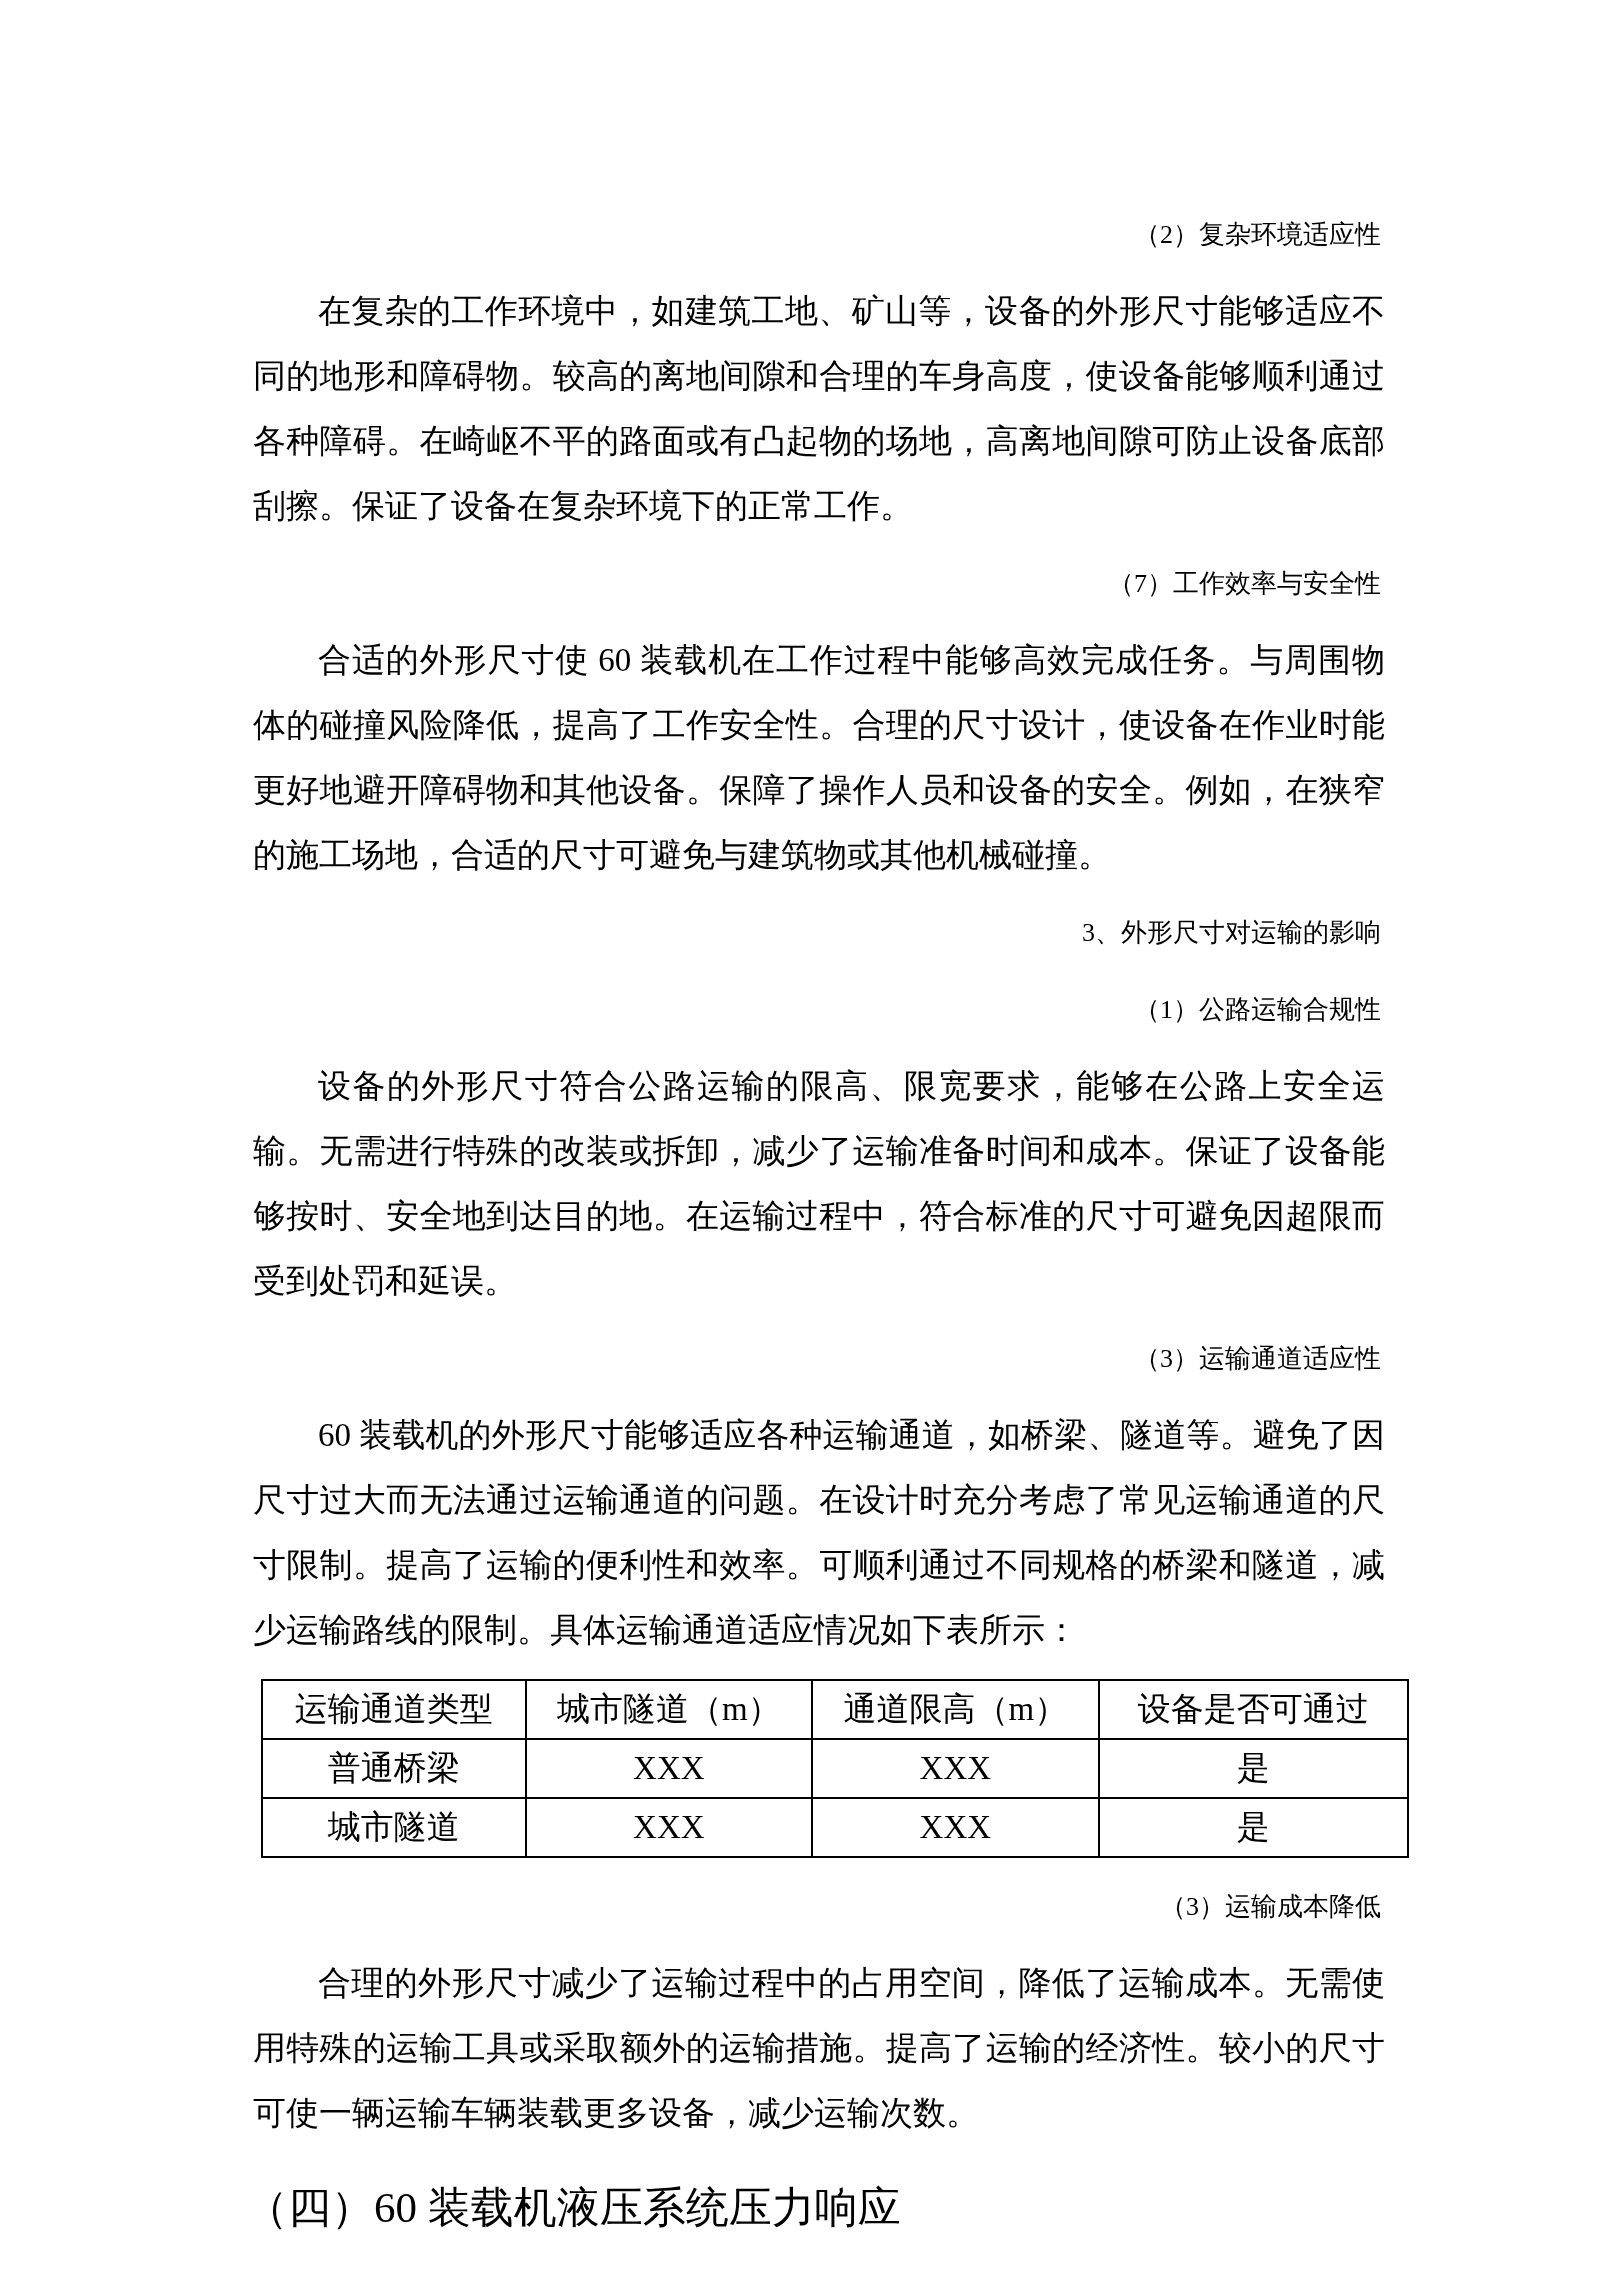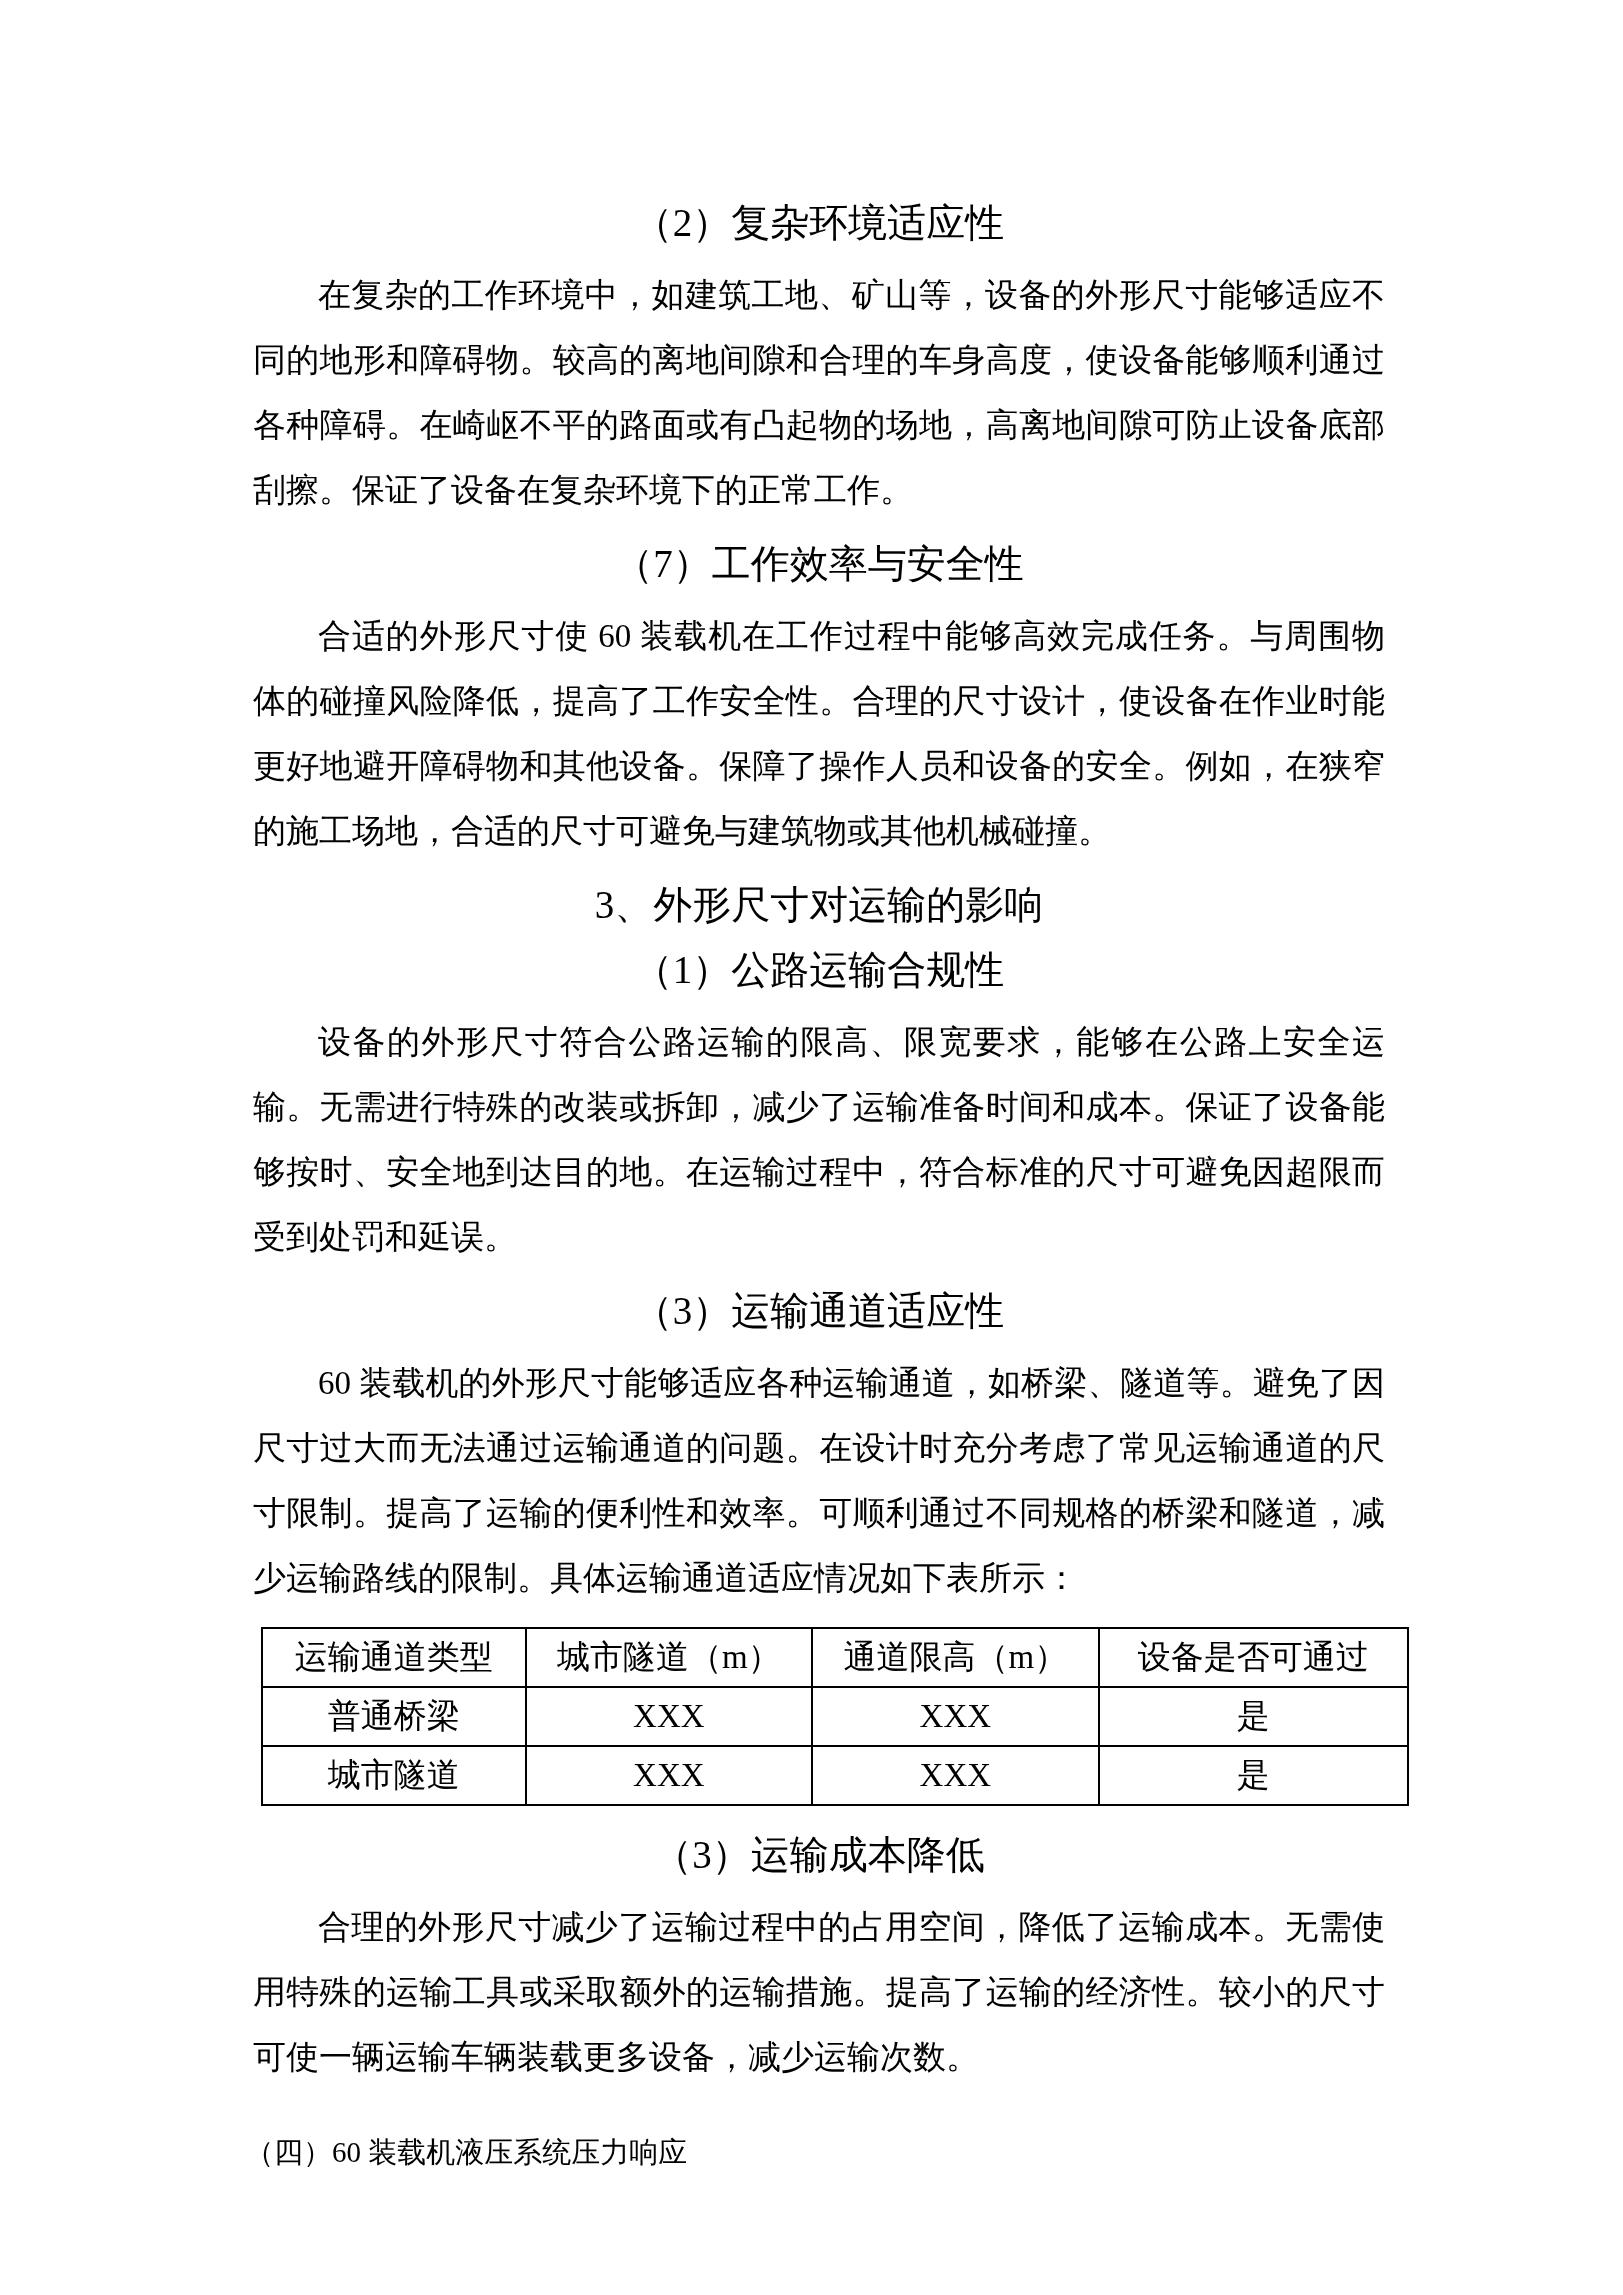--- a/index.html
+++ b/index.html
@@ -12,24 +12,24 @@
     width: 1623px;
     height: 2295px;
     background: #ffffff;
     box-sizing: border-box;
     padding: 190px 230px 0 245px;
     font-family: "Liberation Serif", "DejaVu Serif", serif;
     color: #000000;
     overflow: hidden;
   }
   .h-sub {
-    font-size: 39px;
+    font-size: 26px;
     line-height: 65px;
-    margin: 0;
-    text-align: center;
+    margin: 12px;
+    text-align: right;
     white-space: nowrap;
   }
   .body-para {
     font-size: 33px;
     line-height: 65px;
     margin: 8px;
     text-indent: 65px;
     text-align: justify;
   }
   table.channel-table {
@@ -43,21 +43,21 @@
     border: 2.6px solid #000000;
     height: 57px;
     text-align: center;
     vertical-align: middle;
     font-size: 33px;
     font-weight: normal;
     padding: 0;
     line-height: 1.1;
   }
   .h-major {
-    font-size: 29px;
+    font-size: 43px;
     line-height: 72px;
     font-weight: normal;
     margin: 26px 0 0 0;
     white-space: nowrap;
   }
 </style>
 </head>
 <body>
 
 <div class="page">

